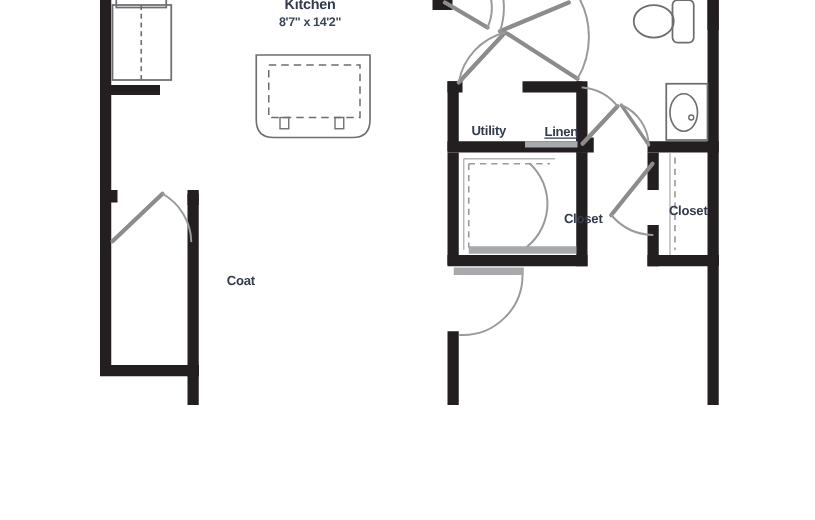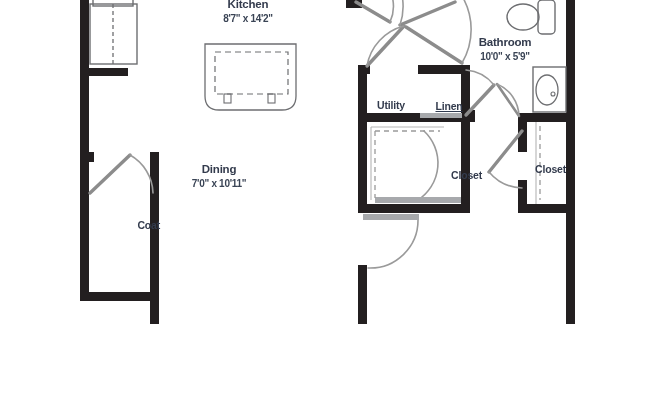--- a/index.html
+++ b/index.html
@@ -176,33 +176,25 @@
       <circle cx="553" cy="94" r="2" stroke-width="1.1"></circle>
     </g>
 
   </svg>
 
   <div class="room-label" style="left:198px; top:-2px; width:100px;">
     <span class="name">Kitchen</span>
     <span class="dims">8'7" x 14'2"</span>
   </div>
 
-  <div class="room-label" style="left:169px; top:163px; width:100px;">
-    <span class="name">Dining</span>
-    <span class="dims">7'0" x 10'11"</span>
-  </div>
-
-  <div class="room-label" style="left:455px; top:36px; width:100px;">
-    <span class="name">Bathroom</span>
-    <span class="dims">10'0" x 5'9"</span>
-  </div>
-
-
-
-  <div class="room-label label-closet" style="left:80px; top:219px; width:80px;">
+
+
+
+
+  <div class="room-label label-closet" style="left:80px; top:219px; width:80px;padding-left:44px;">
     <span class="name">Coat</span>
   </div>
 
   <div class="room-label label-sm" style="left:351px; top:87px; width:80px;">
     <span class="name">Utility</span>
   </div>
 
   <div class="room-label label-sm" style="left:409px; top:88px; width:80px;text-decoration:underline;">
     <span class="name">Linen</span>
   </div>

